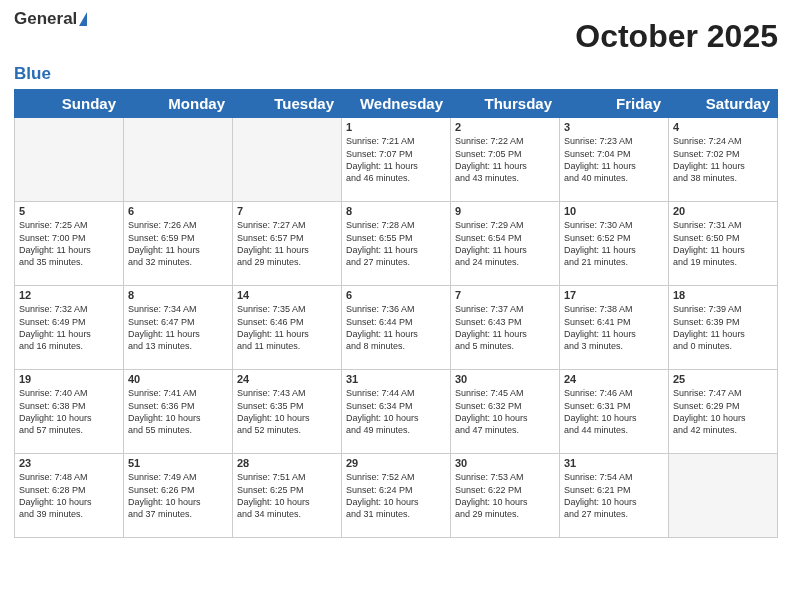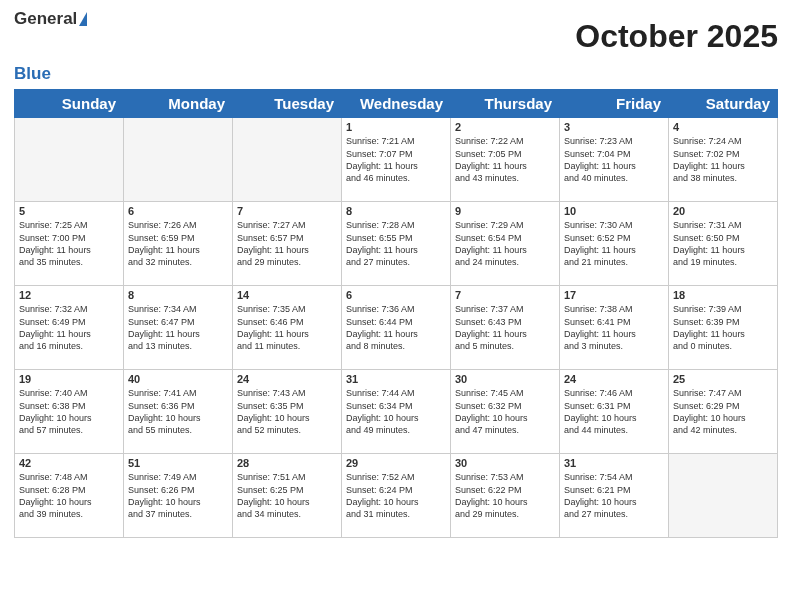--- a/index.html
+++ b/index.html
@@ -241,21 +241,21 @@
             <div class="day-num">24</div>
             <div class="day-info">Sunrise: 7:46 AM<br>Sunset: 6:31 PM<br>Daylight: 10 hours<br>and 44 minutes.</div>
           </td>
           <td>
             <div class="day-num">25</div>
             <div class="day-info">Sunrise: 7:47 AM<br>Sunset: 6:29 PM<br>Daylight: 10 hours<br>and 42 minutes.</div>
           </td>
         </tr>
         <tr>
           <td>
-            <div class="day-num">42</div>
+            <div class="day-num">23</div>
             <div class="day-info">Sunrise: 7:48 AM<br>Sunset: 6:28 PM<br>Daylight: 10 hours<br>and 39 minutes.</div>
           </td>
           <td>
             <div class="day-num">51</div>
             <div class="day-info">Sunrise: 7:49 AM<br>Sunset: 6:26 PM<br>Daylight: 10 hours<br>and 37 minutes.</div>
           </td>
           <td>
             <div class="day-num">28</div>
             <div class="day-info">Sunrise: 7:51 AM<br>Sunset: 6:25 PM<br>Daylight: 10 hours<br>and 34 minutes.</div>
           </td>

